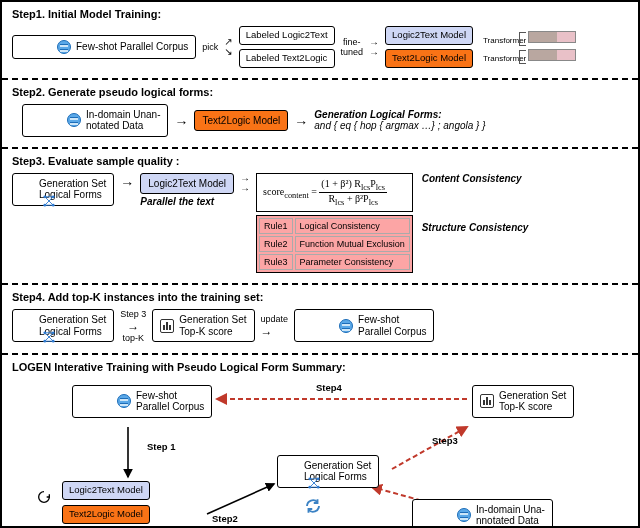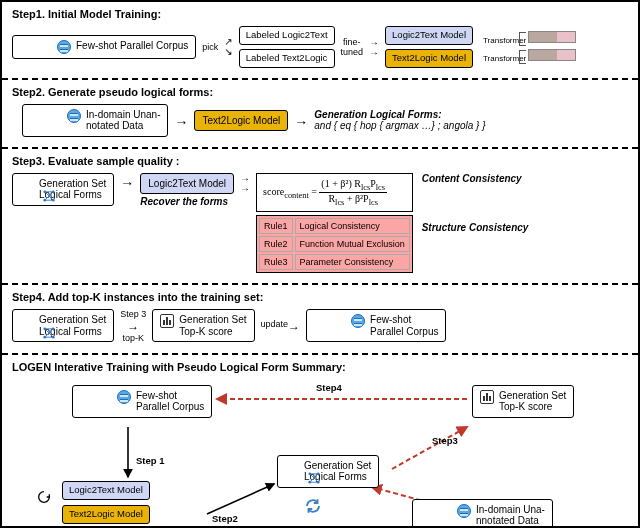--- a/index.html
+++ b/index.html
@@ -23,27 +23,28 @@
   .section:last-child { border-bottom: none; }
   .step-title { font-weight: bold; font-size: 11px; margin-bottom: 6px; }
   .row { display: flex; align-items: center; gap: 6px; flex-wrap: nowrap; }
   .box {
     border: 1.5px solid #000;
     border-radius: 3px;
     background: #fff;
     padding: 4px 7px;
     font-size: 10px;
     display: inline-flex;
+    align-items: center;
     gap: 5px;
     white-space: normal;
     line-height: 1.15;
   }
   .box.small { padding: 3px 6px; font-size: 9.5px; }
   .box.model-l2t { background: #cfd7f5; }
-  .box.model-t2l { background: #eab308; }
+  .box.model-t2l { background: #f97316; }
   .box.db { min-width: 120px; padding-left: 44px; }
   .ic-db {
     width: 14px; height: 14px; border-radius: 50%;
     background: #5aa8e8; border: 1.5px solid #1d6db8;
     position: relative; flex: 0 0 auto;
   }
   .ic-db::before, .ic-db::after {
     content: ''; position: absolute; left: 2px; right: 2px; height: 2px; background: #cde6f8; border-top: 1px solid #1d6db8;
   }
   .ic-db::before { top: 3px; }
@@ -171,21 +172,21 @@
           </svg>
       </span>
       <span>Generation Set
 Logical Forms</span>
     </div>
     <span class="arrow">→</span>
     <div style="display:flex;flex-direction:column;gap:2px;">
       <div class="box model-l2t">
           <span>Logic2Text Model</span>
         </div>
-      <div class="bold italic" style="font-size:10px;">Recover the forms</div>
+      <div class="bold italic" style="font-size:10px;">Parallel the text</div>
     </div>
     <span class="col-arrows">
         <span>→</span>
         <span>→</span>
       </span>
     <div style="display:flex;flex-direction:column;gap:3px;">
       <div class="formula-box" style="font-family:Times,'Times New Roman',serif;">
         score<sub>content</sub> = <span style="display:inline-block;vertical-align:middle;text-align:center;"><span style="display:block;border-bottom:1px solid #000;padding:0 2px;">(1 + β²) R<sub>lcs</sub>P<sub>lcs</sub></span><span style="display:block;">R<sub>lcs</sub> + β²P<sub>lcs</sub></span></span>
       </div>
       <table class="rules-box">
@@ -231,21 +232,21 @@
     <div style="display:flex;flex-direction:column;align-items:center;font-size:9px;">
       <span>Step 3</span>
       <span style="font-size:12px;">→</span>
       <span>top-K</span>
     </div>
     <div class="box" style="white-space:pre;">
       <span class="ic-bar"></span>
       <span>Generation Set
 Top-K score</span>
     </div>
-    <div style="display:flex;flex-direction:row;align-items:flex-start;font-size:9px;">
+    <div style="display:flex;flex-direction:column;align-items:flex-start;font-size:9px;">
       <span>update</span>
       <span style="font-size:12px;">→</span>
     </div>
     <div class="box db" style="white-space:pre;">
       <span class="ic-db"></span>
       <span>Few-shot
 Parallel Corpus</span>
     </div>
   </div>
 </div>
@@ -276,21 +277,21 @@
       <path class="red-arrow" d="M440 130 L360 108" marker-end="url(#rah)"></path>
 
       <path class="red-arrow" d="M100 48 L100 98" marker-end="url(#rah)" style="opacity:0"></path>
     </svg>
 
     <div class="box db abs" style="left:60px;top:6px;white-space:pre;">
       <span class="ic-db"></span>
       <span>Few-shot
 Parallel Corpus</span>
     </div>
-    <div class="abs step-lbl" style="left:124px;top:62px;margin-top:14px;">Step 1</div>
+    <div class="abs step-lbl" style="left:135px;top:62px;">Step 1</div>
 
     <div class="box small model-l2t abs" style="left:50px;top:102px;">
         <span>Logic2Text Model</span>
       </div>
     <div class="box small model-t2l abs" style="left:50px;top:126px;">
         <span>Text2Logic Model</span>
       </div>
     <span class="abs cycle-icon" style="left:24px;top:110px;">
       <svg viewBox="0 0 24 24">
           <path d="M12 4 a8 8 0 1 0 8 8" fill="none" stroke="#000" stroke-width="2"></path>

